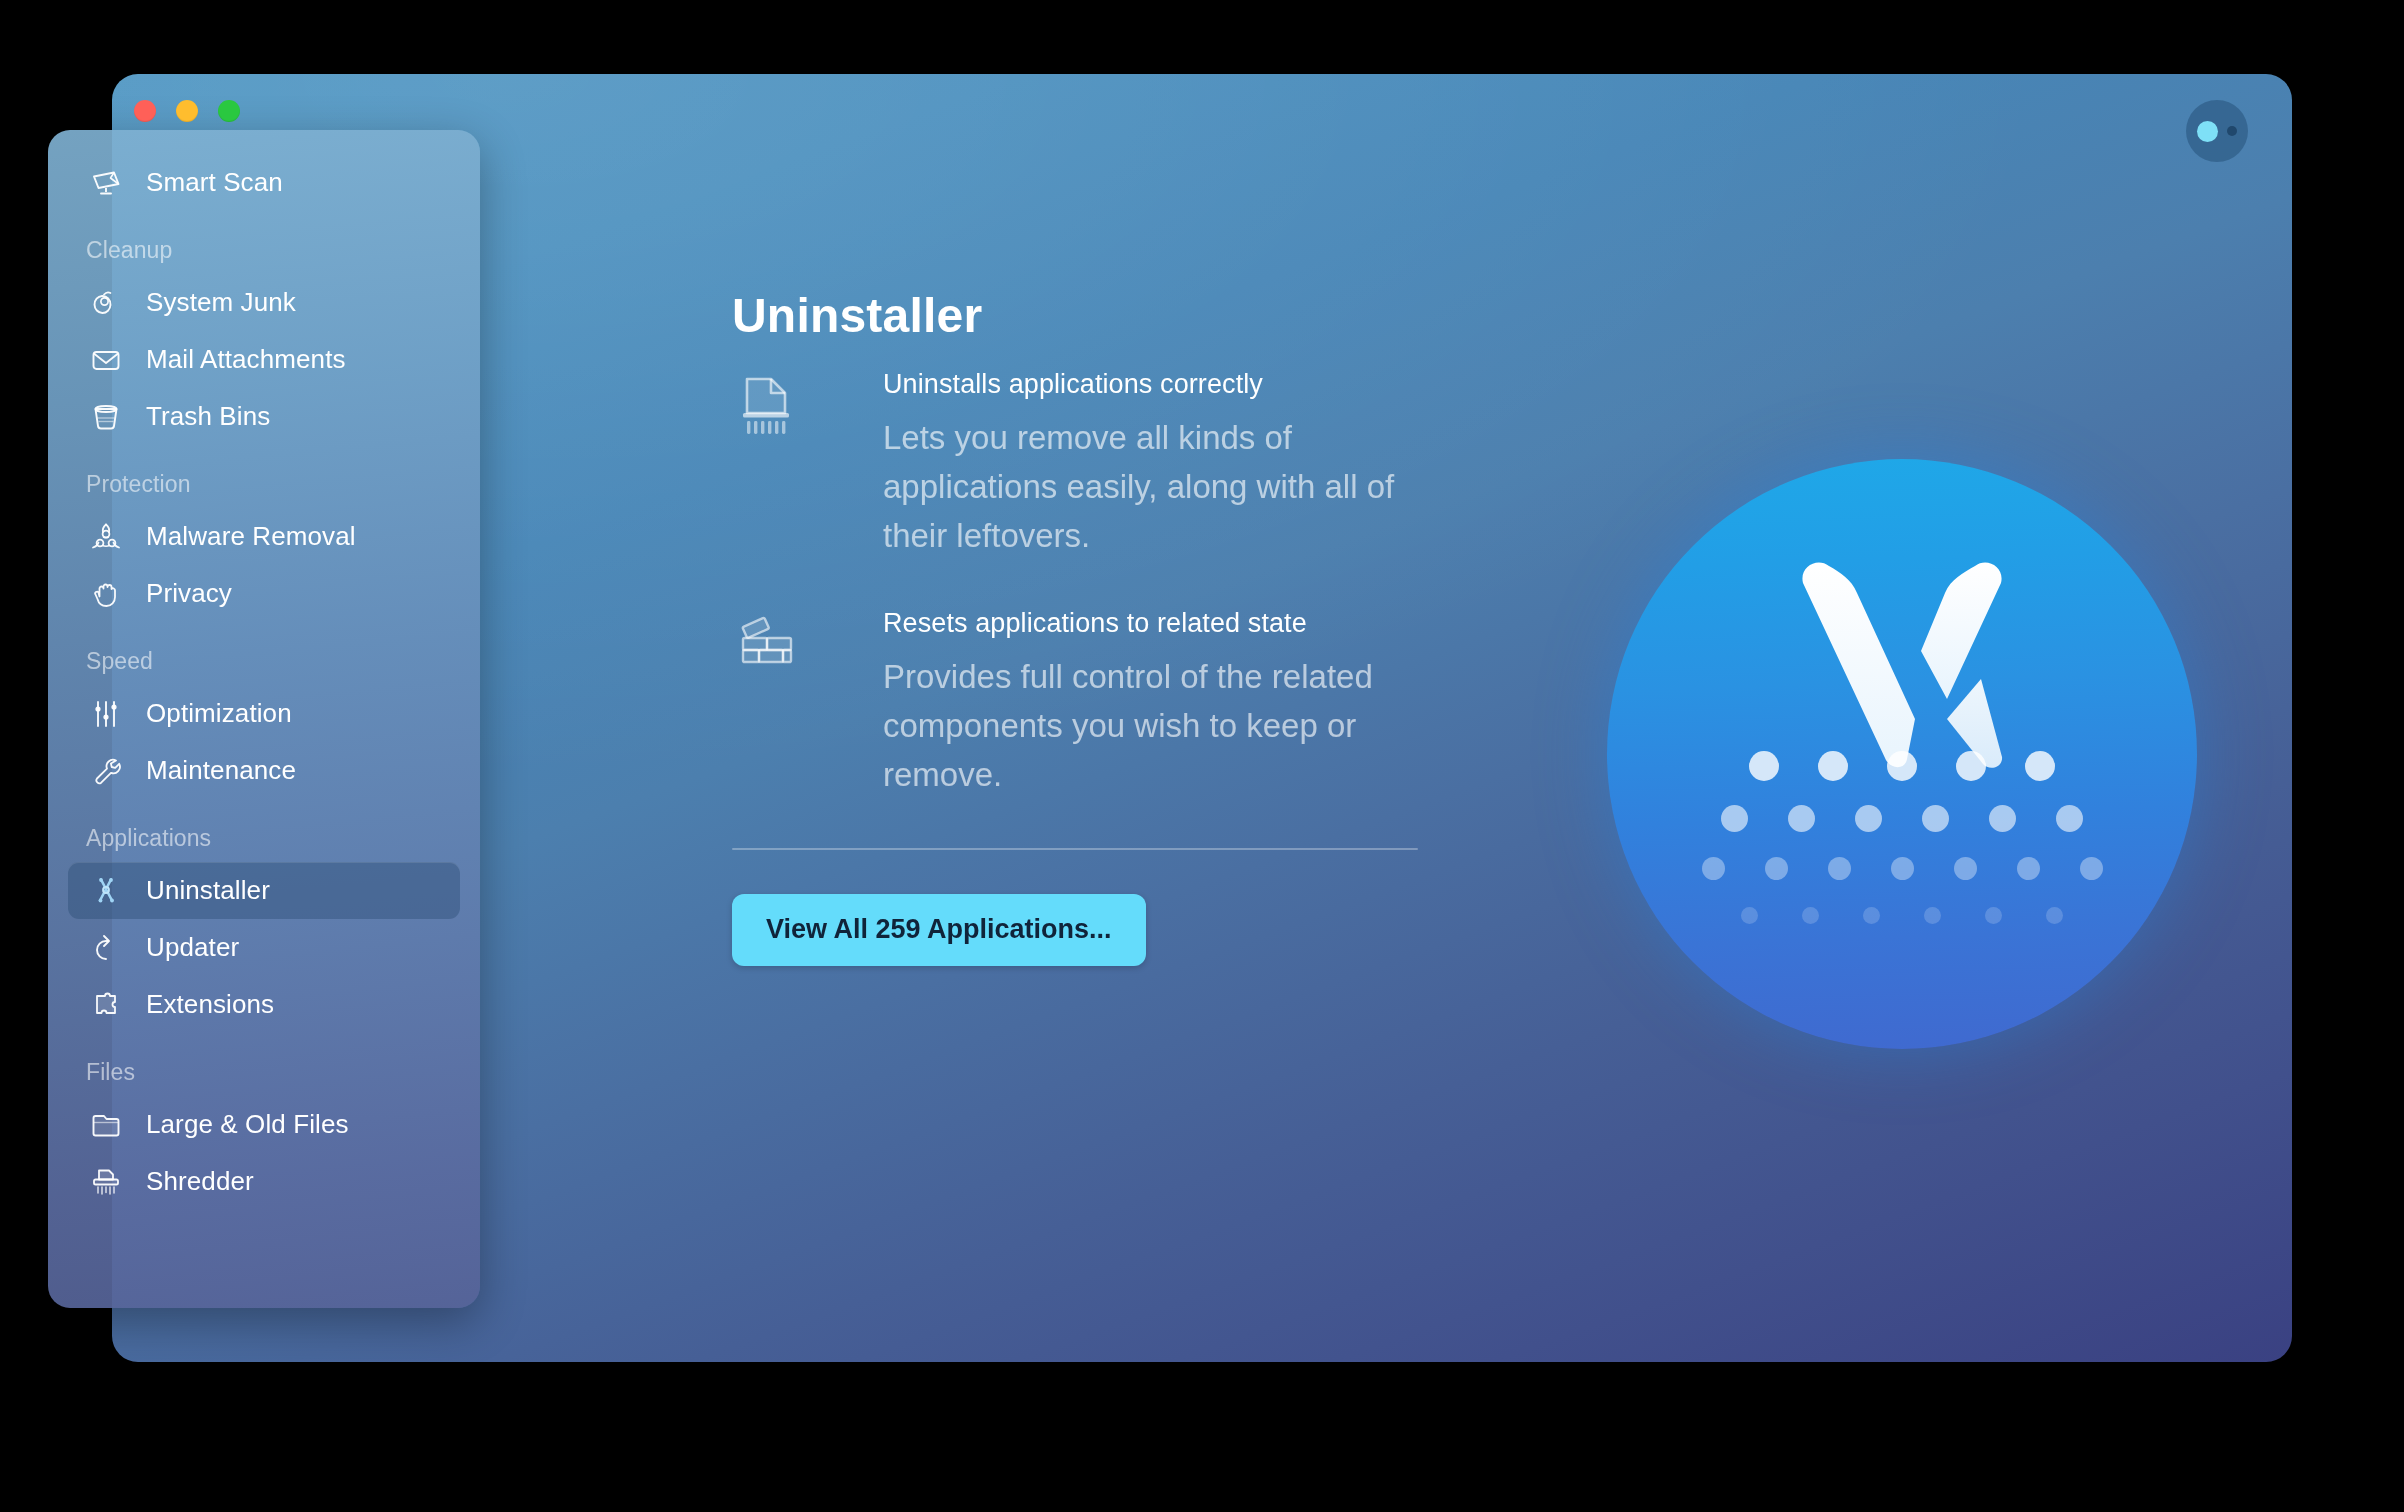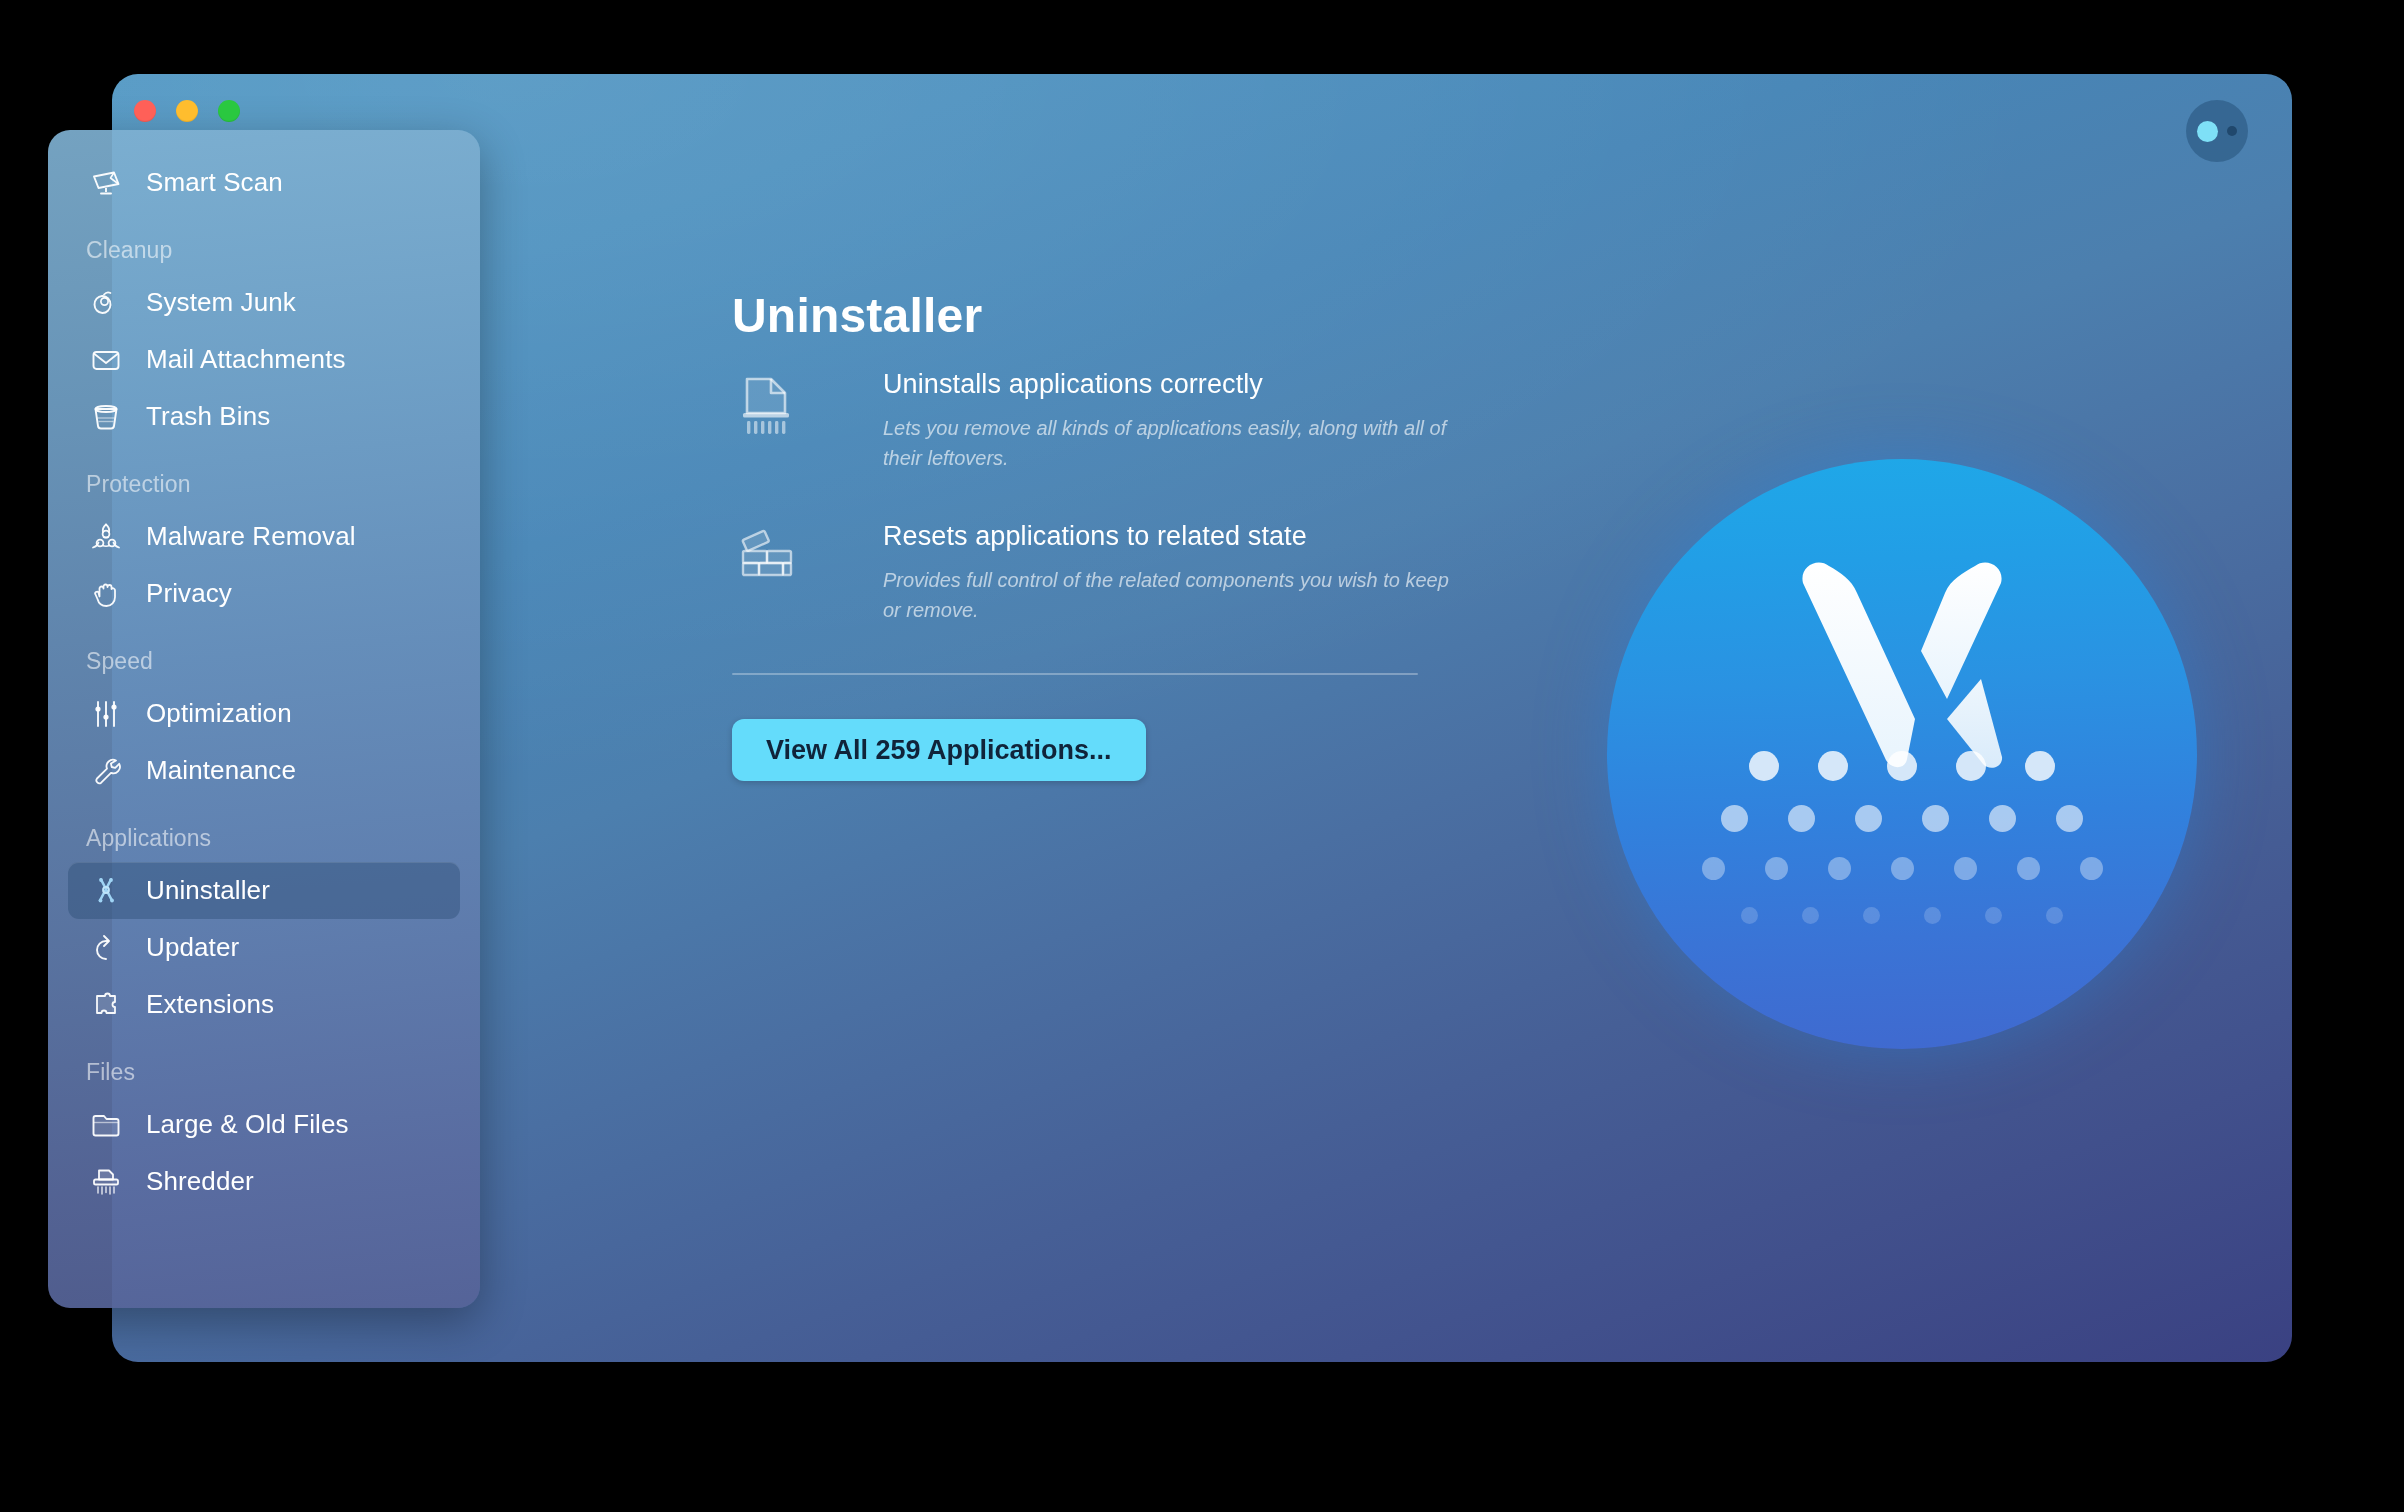--- a/index.html
+++ b/index.html
@@ -190,40 +190,39 @@
     justify-content: center;
     padding-top: 4px;
   }
   .feature-title {
     font-size: 27px;
     color: #ffffff;
     margin-bottom: 14px;
     letter-spacing: 0.1px;
   }
   .feature-desc {
-    font-size: 20px;
+    font-size: 33px;
     line-height: 1.48;
     color: rgba(255,255,255,0.62);
     max-width: 580px;
-    font-style: italic;
   }
 
   #divider {
     height: 2px;
     width: 686px;
     background: rgba(255,255,255,0.30);
     margin: 14px 0 44px 0;
     border-radius: 1px;
   }
 
   #cta-button {
     display: inline-flex;
     align-items: center;
     justify-content: center;
-    height: 62px;
+    height: 72px;
     padding: 0 34px;
     border-radius: 12px;
     background: #64dcfb;
     color: #10243a;
     font-size: 27px;
     font-weight: bold;
     border: none;
     cursor: pointer;
     font-family: "Liberation Sans", sans-serif;
     box-shadow: 0 2px 6px rgba(0,0,0,0.18);

